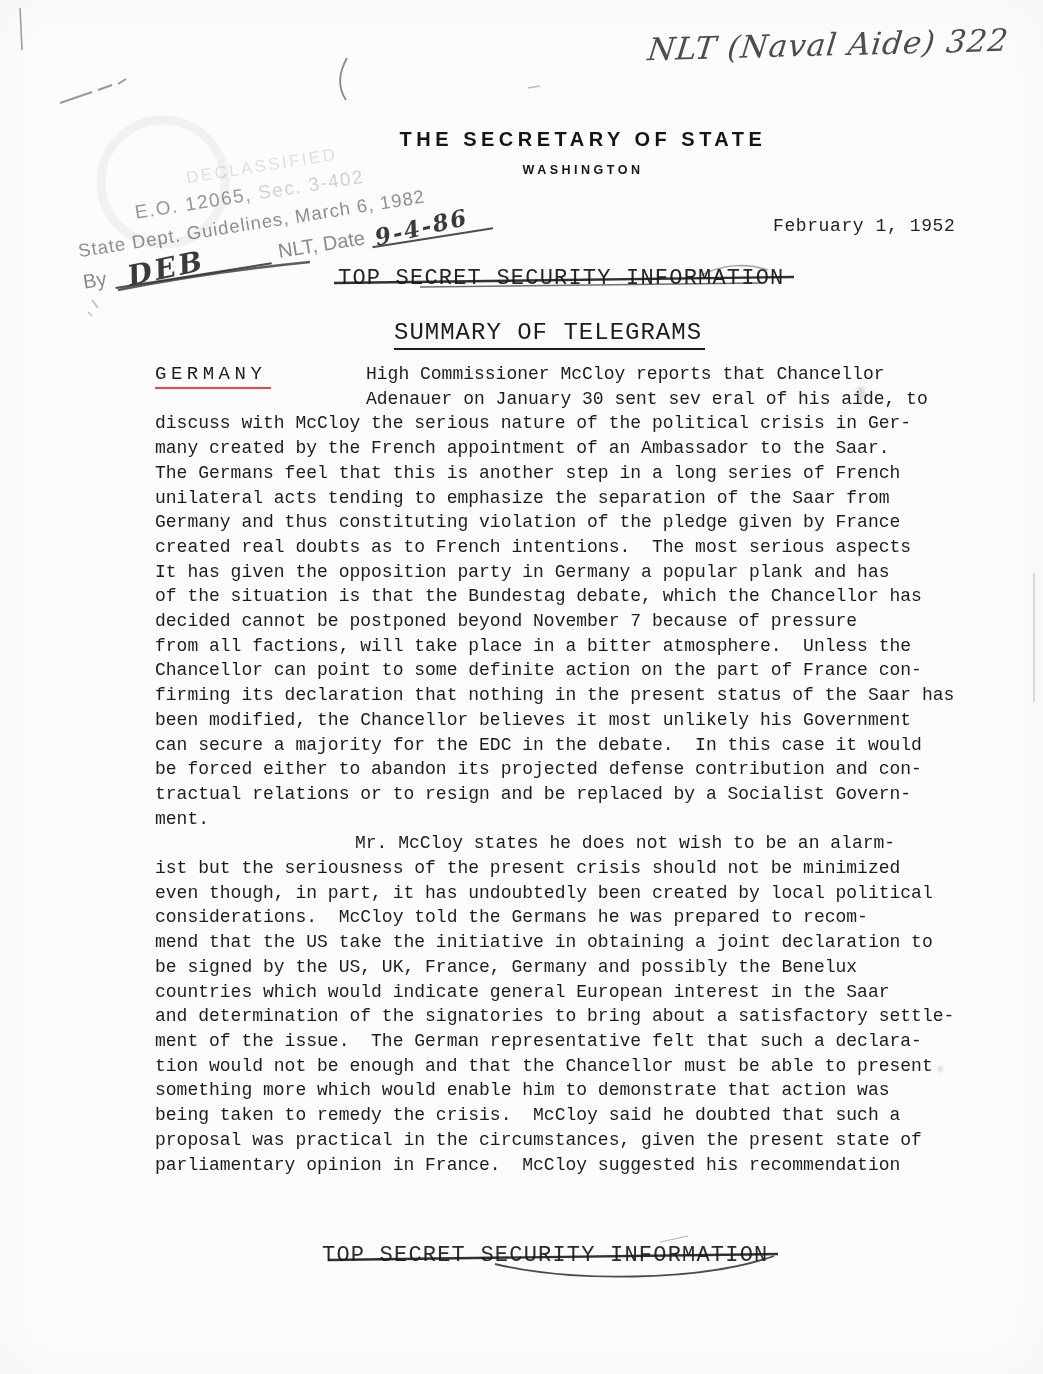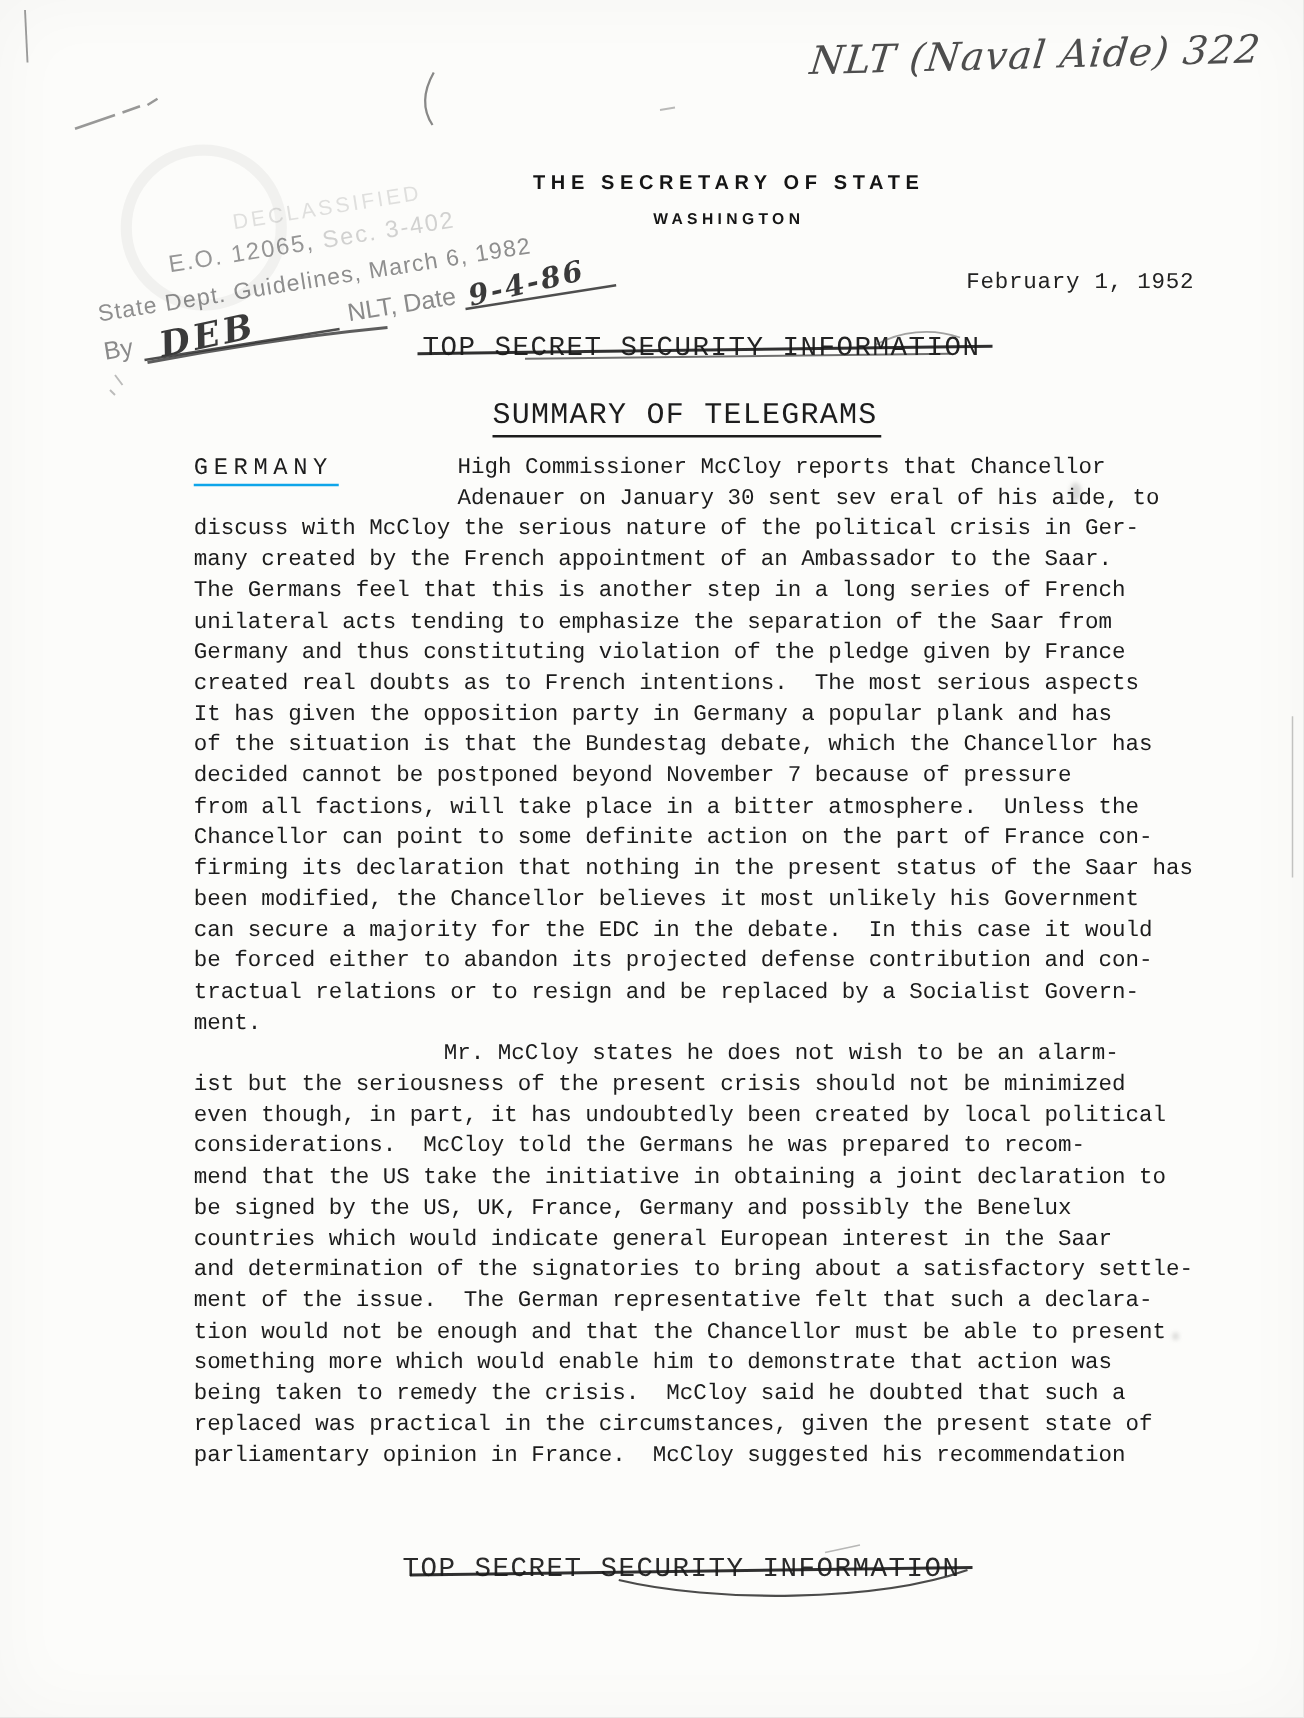--- a/index.html
+++ b/index.html
@@ -14,21 +14,21 @@
     position:absolute; left:648px; top:26px; width:400px;
     font-family:"DejaVu Serif", serif; font-style:italic;
     font-size:31px; color:#4d4d4d; letter-spacing:1px;
     transform:rotate(-1.5deg) skewX(-8deg);
   }
   
   .letterhead {
     position:absolute; left:383px; top:128px; width:400px; text-align:center;
     font-family:"Liberation Sans", sans-serif; color:#151515;
   }
-  .letterhead .l1 { font-size:16px; font-weight:bold; letter-spacing:4.5px;margin-top:10px; }
+  .letterhead .l1 { font-size:20px; font-weight:bold; letter-spacing:4.5px; }
   .letterhead .l2 { font-size:12.5px; font-weight:bold; letter-spacing:3.5px; margin-top:12px; }
   
   .stamp {
     position:absolute; left:74px; top:152px; width:440px;
     transform:rotate(-9deg);
     font-family:"Liberation Sans", sans-serif; color:#8e8e8e;
   }
   .stamp .s1 { margin-left:118px; font-size:17px; letter-spacing:2.5px; opacity:.26; }
   .stamp .s2 { margin-left:62px; margin-top:5px; font-size:19px; letter-spacing:1.5px; color:#969696; }
   .stamp .s2 .faint { color:rgba(150,150,150,.42); }
@@ -43,21 +43,21 @@
   
   .dateline { position:absolute; left:773px; top:216px; font-size:18px; letter-spacing:0.6px; color:#222; }
   .banner-top { position:absolute; left:338px; top:266px; font-size:22px; letter-spacing:1.2px; color:#242424; }
   .banner-bottom { position:absolute; left:322px; top:1243px; font-size:22px; letter-spacing:1.2px; color:#2a2a2a; }
   .doc-title {
     position:absolute; left:394px; top:319px; font-size:24px; letter-spacing:1px;
     color:#1d1d1d; border-bottom:2px solid #1d1d1d; padding:0 3px 2px 0;
   }
   .section-label {
     position:absolute; left:155px; top:363px; font-size:19px; letter-spacing:4.5px;
-    border-bottom:2px solid #0ea5e9; padding:0 5px 2px 0;text-align:center;
+    border-bottom:2px solid #ef4444; padding:0 5px 2px 0;text-align:center;
   }
   .body-text { position:absolute; left:155px; top:362px; width:810px; font-size:18px; line-height:24.7px; color:#1c1c1c; }
   .tline { white-space:pre; }
   .para1 .tline:nth-child(-n+2) { padding-left:211px; }
   .para2 { }
   .para2 .tline:first-child { padding-left:200px; }
   
   .overlay { position:absolute; left:0; top:0; width:1043px; height:1374px; pointer-events:none; }
   .smudge { position:absolute; background:rgba(90,90,90,.22); border-radius:50%; filter:blur(1.5px); }
 </style>
@@ -127,21 +127,21 @@
         <div class="tline">even though, in part, it has undoubtedly been created by local political</div>
         <div class="tline">considerations.  McCloy told the Germans he was prepared to recom-</div>
         <div class="tline">mend that the US take the initiative in obtaining a joint declaration to</div>
         <div class="tline">be signed by the US, UK, France, Germany and possibly the Benelux</div>
         <div class="tline">countries which would indicate general European interest in the Saar</div>
         <div class="tline">and determination of the signatories to bring about a satisfactory settle-</div>
         <div class="tline">ment of the issue.  The German representative felt that such a declara-</div>
         <div class="tline">tion would not be enough and that the Chancellor must be able to present</div>
         <div class="tline">something more which would enable him to demonstrate that action was</div>
         <div class="tline">being taken to remedy the crisis.  McCloy said he doubted that such a</div>
-        <div class="tline">replaced was practical in the circumstances, given the present state of</div>
+        <div class="tline">proposal was practical in the circumstances, given the present state of</div>
         <div class="tline">parliamentary opinion in France.  McCloy suggested his recommendation</div>
       </div>
   </div>
 
   <div class="banner-bottom">TOP SECRET SECURITY INFORMATION</div>
 
   <svg class="overlay" viewBox="0 0 1043 1374" xmlns="http://www.w3.org/2000/svg">
 
     <circle cx="163" cy="182" r="62" fill="none" stroke="rgba(0,0,0,0.045)" stroke-width="9"></circle>
 

